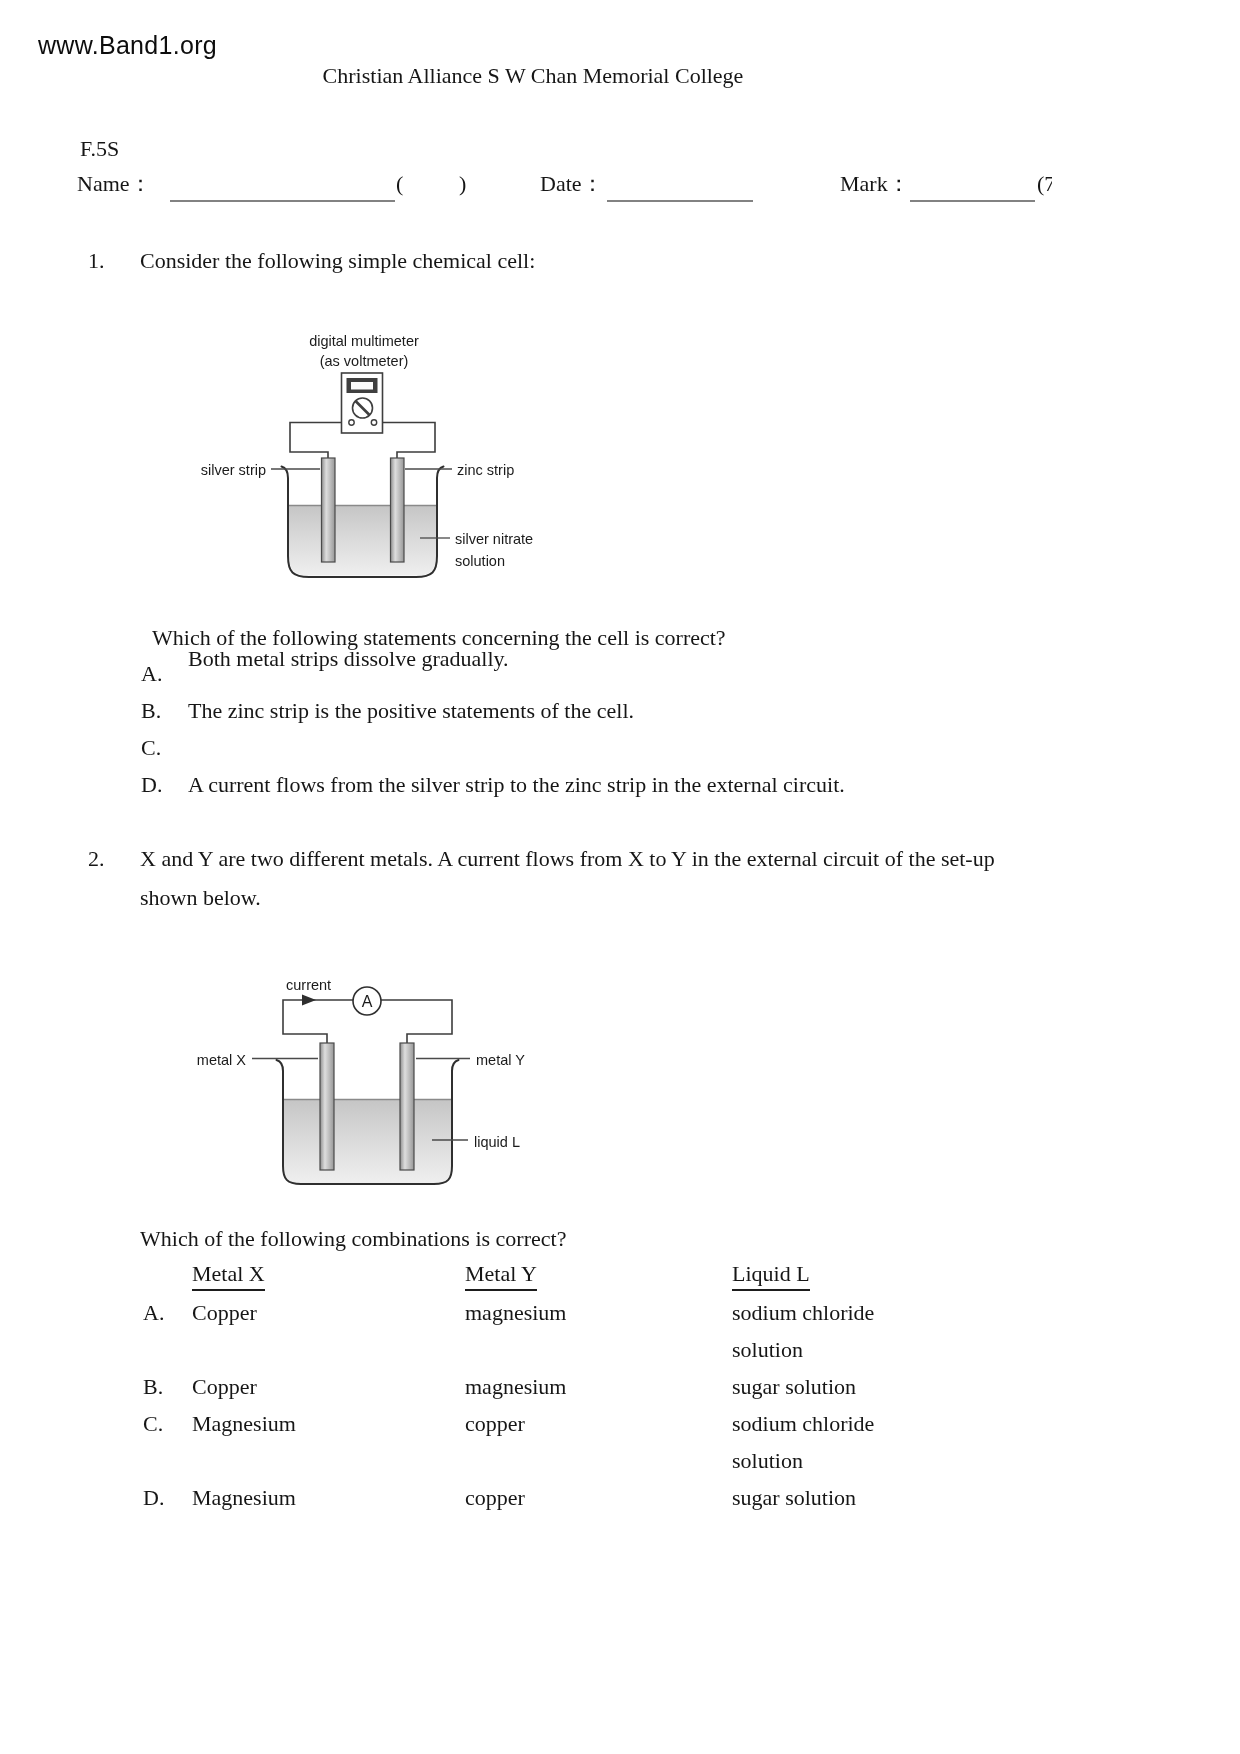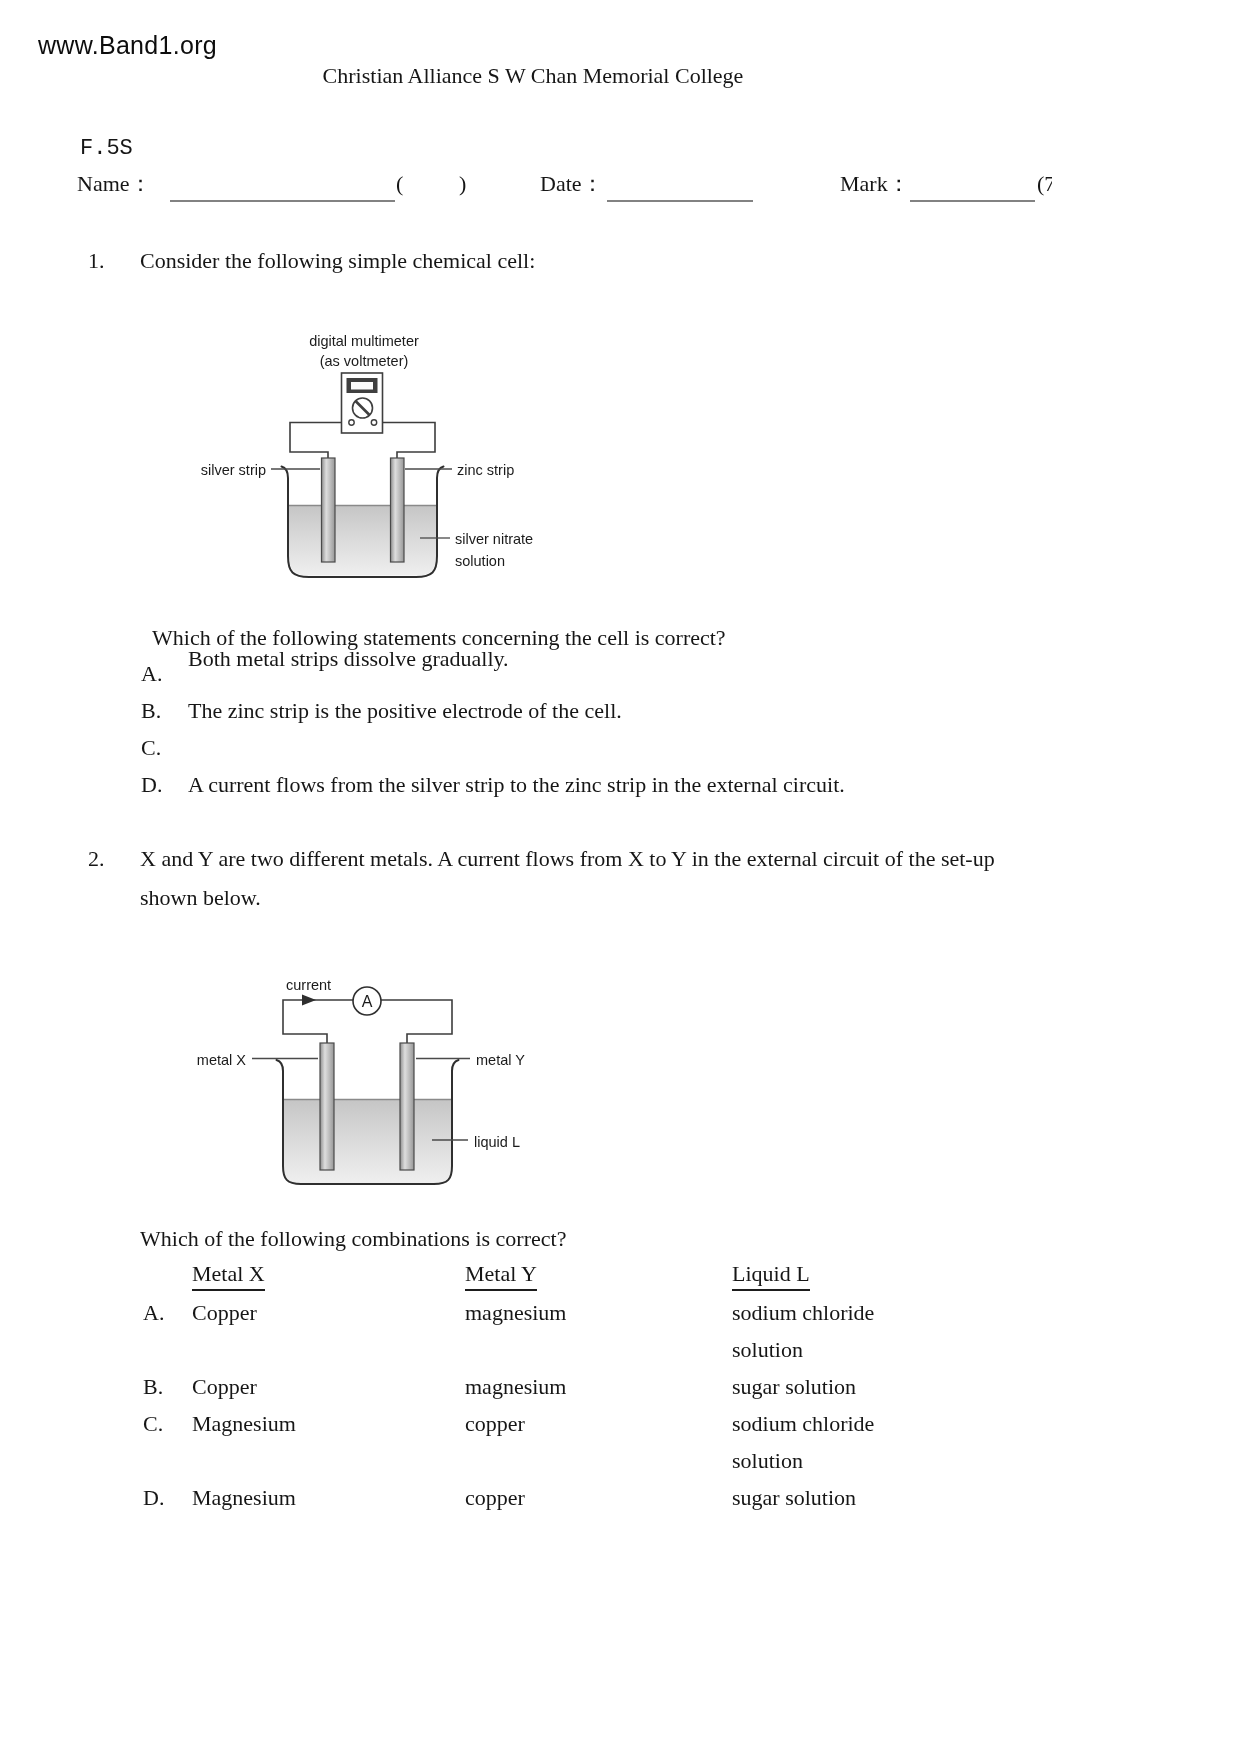--- a/index.html
+++ b/index.html
@@ -19,40 +19,40 @@
   svg .glass{stroke:#2f2f2f;stroke-width:2;fill:none;stroke-linecap:round;}
   svg .electrode{fill:url(#met);stroke:#4a4a4a;stroke-width:1.2;}
 </style>
 </head>
 <body>
 
 <div class="page">
 
   <div class="abs sans logo" style="left:38px;top:31px;">www.Band1.org</div>
   <div class="abs serif center" style="top:63px;padding-left:14px;">Christian Alliance S W Chan Memorial College</div>
-  <div class="abs serif" style="left:80px;top:136px;font-family:Liberation Mono, monospace;">F.5S</div>
+  <div class="abs serif" style="left:80px;top:136px;">F.5S</div>
 
   <div class="abs serif" style="left:77px;top:171px;">Name：</div>
   <div class="blank" style="left:170px;top:200px;width:225px;"></div>
   <div class="abs serif" style="left:396px;top:171px;">(</div>
   <div class="abs serif" style="left:459px;top:171px;">)</div>
   <div class="abs serif" style="left:540px;top:171px;">Date：</div>
   <div class="blank" style="left:607px;top:200px;width:146px;"></div>
   <div class="abs serif" style="left:840px;top:171px;">Mark：</div>
   <div class="blank" style="left:910px;top:200px;width:125px;"></div>
   <div class="abs serif" style="left:1037px;top:171px;">(7)</div>
 
   <div class="abs serif" style="left:88px;top:248px;">1.</div>
   <div class="abs serif" style="left:140px;top:248px;">Consider the following simple chemical cell:</div>
 
   <div class="abs serif" style="left:152px;top:625px;">Which of the following statements concerning the cell is correct?</div>
   <div class="abs serif" style="left:141px;top:661px;">A.</div>
   <div class="abs serif" style="left:188px;top:646px;">Both metal strips dissolve gradually.</div>
   <div class="abs serif" style="left:141px;top:698px;">B.</div>
-  <div class="abs serif" style="left:188px;top:698px;">The zinc strip is the positive electrode of the cell.</div>
+  <div class="abs serif" style="left:188px;top:698px;">The zinc strip is the positive statements of the cell.</div>
   <div class="abs serif" style="left:141px;top:735px;">C.</div>
   <div class="abs serif" style="left:141px;top:772px;">D.</div>
   <div class="abs serif" style="left:188px;top:772px;">A current flows from the silver strip to the zinc strip in the external circuit.</div>
 
   <div class="abs serif" style="left:88px;top:846px;">2.</div>
   <div class="abs serif" style="left:140px;top:846px;">X and Y are two different metals. A current flows from X to Y in the external circuit of the set-up</div>
   <div class="abs serif" style="left:140px;top:885px;">shown below.</div>
 
   <div class="abs serif" style="left:140px;top:1226px;">Which of the following combinations is correct?</div>
 

